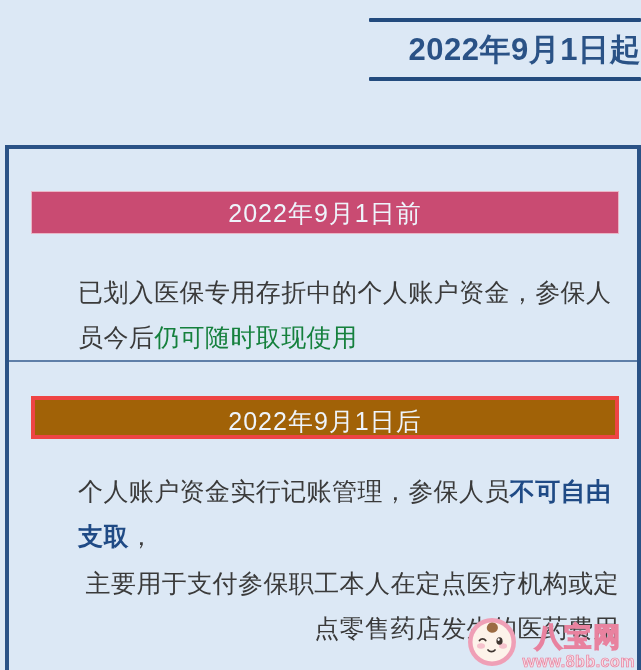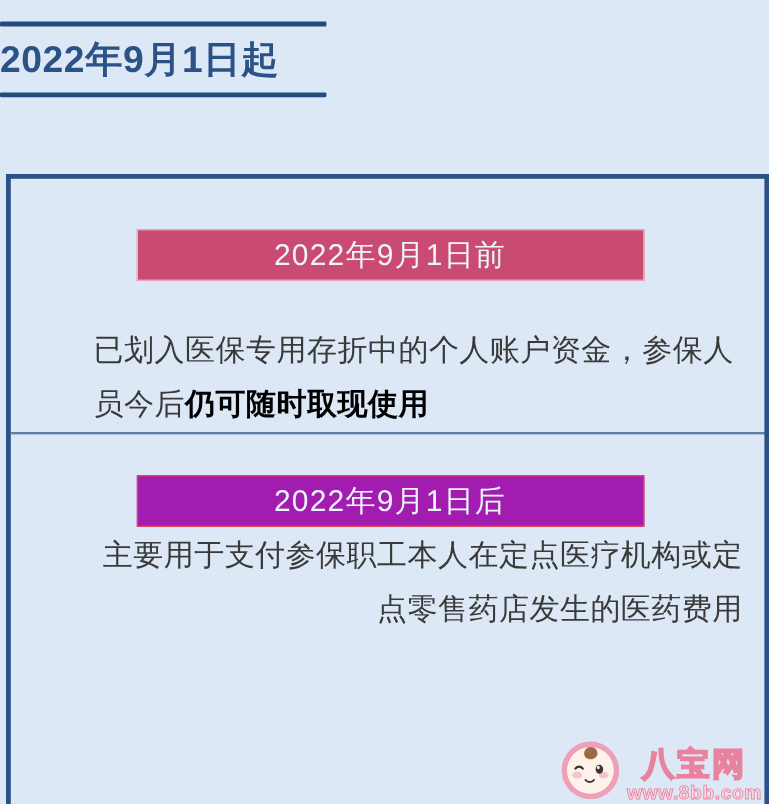--- a/index.html
+++ b/index.html
@@ -15,21 +15,21 @@
     position: relative;
   }
 
   
   .header {
     width: 641px;
     padding-top: 18px;
     box-sizing: border-box;
     display: flex;
     flex-direction: column;
-    align-items: flex-start;
+    align-items: flex-end;
   }
   .rule {
     width: 272px;
     height: 4px;
     background: #234b7e;
     border-radius: 1px;
   }
   .rule.top { margin-bottom: 10px; }
   .rule.bottom { margin-top: 9px; }
 
@@ -74,56 +74,56 @@
   }
   .divider {
     height: 2px;
     background: #5f7fa8;
     margin: 0;
   }
 
   
   .banner {
     margin: 0 auto;
-    width: 423px;
+    width: 588px;
     height: 43px;
     line-height: 43px;
     text-align: center;
     color: #eef4fb;
     font-size: 25px;
     letter-spacing: 1px;
     box-sizing: border-box;
   }
   .banner.pink {
     background: #c94b72;
     border: 1px solid #e9b6c6;
   }
   .banner.navy {
-    background: #a21caf;
-    border: 1px solid #ef4444;
+    background: #a16207;
+    border: 4px solid #ef4444;
   }
   .banner-wrap-1 { padding-top: 42px; }
   .banner-wrap-2 { padding-top: 34px; }
 
   
   .para {
     color: #3a3a3a;
     font-size: 25px;
     line-height: 45px;
     padding-left: 69px;
     padding-right: 22px;
     letter-spacing: 0.4px;
   }
   .para.first  { margin-top: 36px; }
   .para.second { margin-top: 30px; }
   .para.third  { margin-top: 2px; text-align: right; }
 
   .em-pink {
-    color: #000000;
-    font-weight: bold;
+    color: #15803d;
+    font-weight: normal;
   }
   .em-navy {
     color: #1f4a85;
     font-weight: bold;
   }
 
   
   .watermark {
     position: absolute;
     right: 6px;
@@ -180,20 +180,23 @@
     <div class="para first">
       <span>已划入医保专用存折中的个人账户资金，参保人员今后</span><span class="em-pink">仍可随时取现使用</span>
     </div>
   </div>
 
   <div class="divider"></div>
 
   <div class="section">
     <div class="banner-wrap-2">
       <div class="banner navy">2022年9月1日后</div>
+    </div>
+    <div class="para second">
+      <span>个人账户资金实行记账管理，参保人员</span><span class="em-navy">不可自由支取</span><span>，</span>
     </div>
     <div class="para third">主要用于支付参保职工本人在定点医疗机构或定点零售药店发生的医药费用</div>
   </div>
 
 </div>
 
 <div class="watermark">
   <svg class="wm-face" viewBox="0 0 54 54">
     <circle cx="27" cy="28" r="24" fill="#ef9fb6"></circle>
     <circle cx="27" cy="28" r="19.5" fill="#fdf3ea"></circle>

